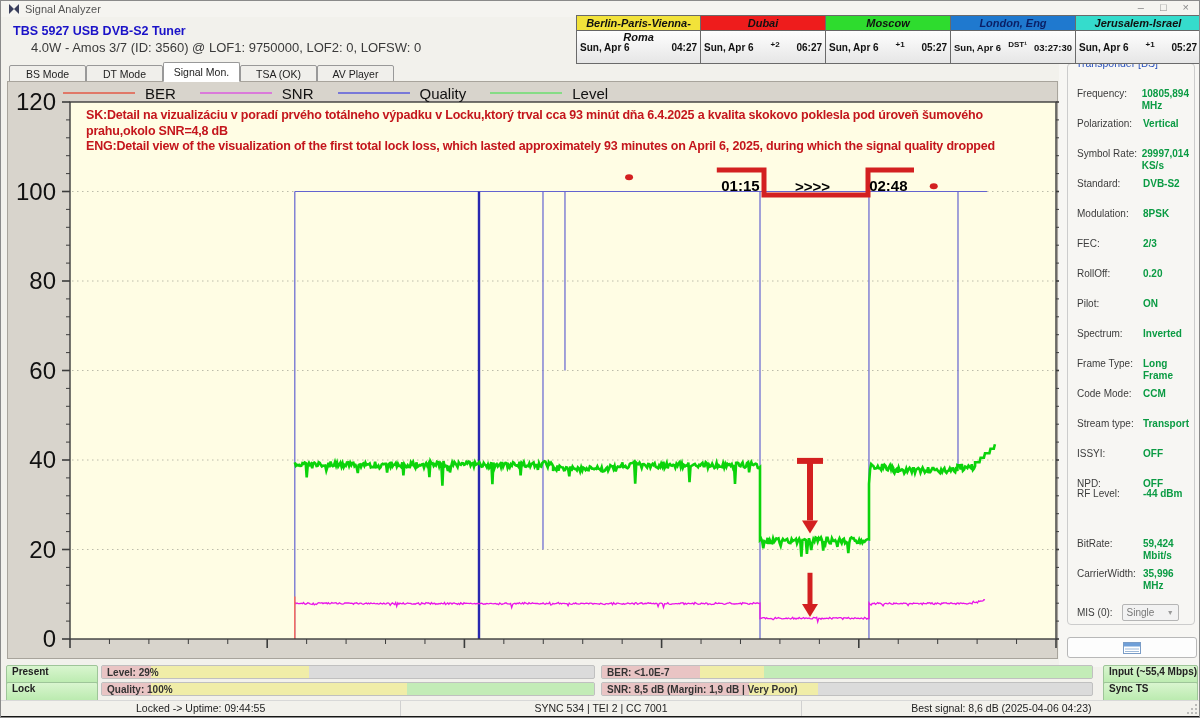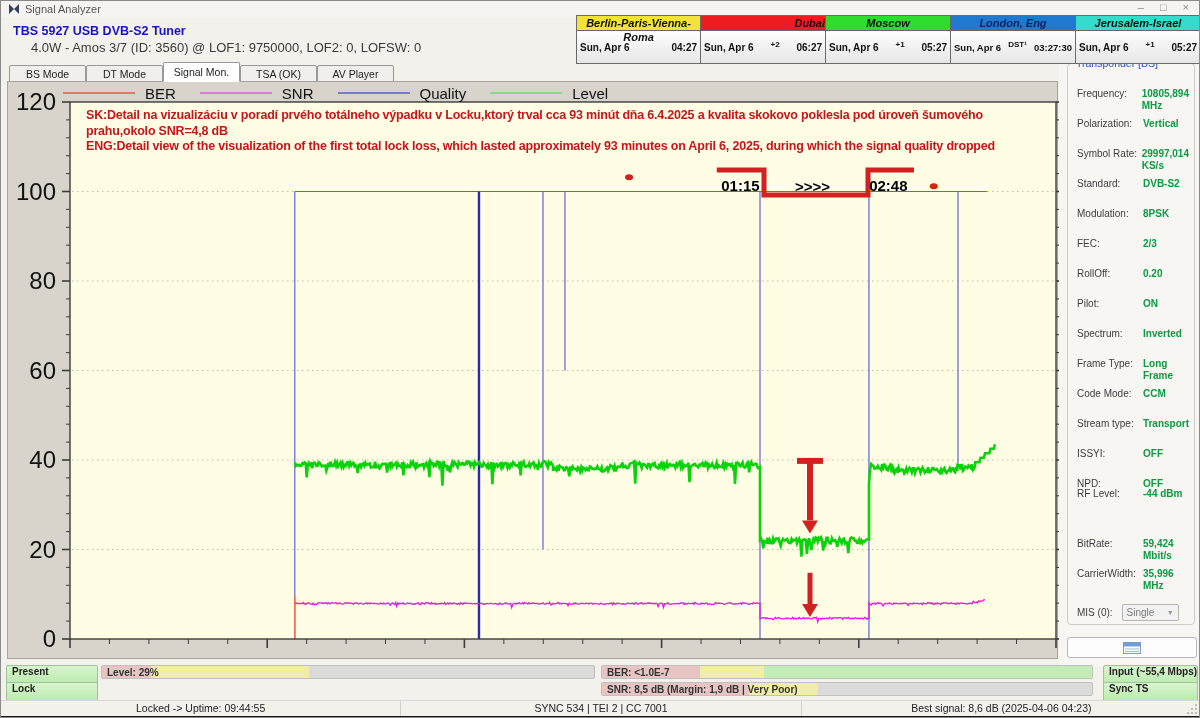--- a/index.html
+++ b/index.html
@@ -84,21 +84,21 @@
   <div class="clocks">
       <div class="clock">
         <div class="chead" style="background: rgb(242, 226, 58); color: rgb(17, 17, 17);">Berlin-Paris-Vienna-Roma</div>
         <div class="cbody">
           <span class="cdate">Sun, Apr 6</span>
           <span class="coff"></span>
           <span class="ctime">04:27</span>
         </div>
       </div>
       <div class="clock">
-        <div class="chead" style="background: rgb(238, 28, 28); color: rgb(17, 17, 17); text-align: right;">Dubai</div>
+        <div class="chead" style="background: rgb(238, 28, 28); color: rgb(17, 17, 17);">Dubai</div>
         <div class="cbody">
           <span class="cdate">Sun, Apr 6</span>
           <span class="coff">+2</span>
           <span class="ctime">06:27</span>
         </div>
       </div>
       <div class="clock">
         <div class="chead" style="background: rgb(46, 220, 46); color: rgb(17, 17, 17);">Moscow</div>
         <div class="cbody">
           <span class="cdate">Sun, Apr 6</span>
@@ -397,20 +397,26 @@
       <div class="bar" style="left: 600px; width: 492px;">
         <div class="seg" style="left: 0%; width: 20%; background: rgb(233, 196, 196);"></div>
         <div class="seg" style="left: 20%; width: 13%; background: rgb(240, 237, 168);"></div>
         <div class="seg" style="left: 33%; width: 67%; background: rgb(195, 236, 183);"></div>
         <div class="bartext">BER: &lt;1.0E-7</div>
       </div>
       <div class="pill" style="left: 1102px; width: 95px;">Input (~55,4 Mbps)</div>
     </div>
   <div class="irow" id="irow1" style="top:681px;">
       <div class="pill" style="left: 5px; width: 92px;">Lock</div>
+      <div class="bar" style="left: 100px; width: 494px;">
+        <div class="seg" style="left: 0%; width: 10%; background: rgb(233, 196, 196);"></div>
+        <div class="seg" style="left: 10%; width: 52%; background: rgb(240, 237, 168);"></div>
+        <div class="seg" style="left: 62%; width: 38%; background: rgb(195, 236, 183);"></div>
+        <div class="bartext">Quality: 100%</div>
+      </div>
       <div class="bar" style="left: 600px; width: 492px;">
         <div class="seg" style="left: 0%; width: 30%; background: rgb(233, 196, 196);"></div>
         <div class="seg" style="left: 30%; width: 14%; background: rgb(240, 237, 168);"></div>
         <div class="bartext">SNR: 8,5 dB (Margin: 1,9 dB | Very Poor)</div>
       </div>
       <div class="pill" style="left: 1102px; width: 95px;">Sync TS</div>
     </div>
 
   <div class="statusbar">
       <div class="scell">Locked -&gt; Uptime: 09:44:55</div>

